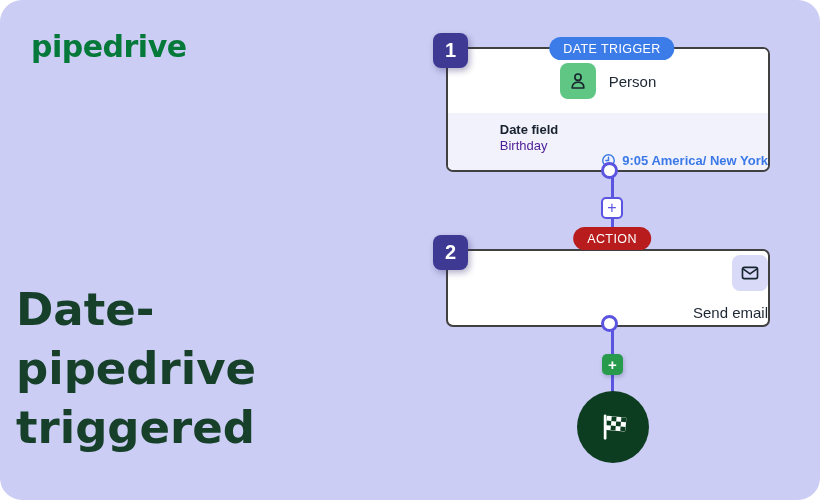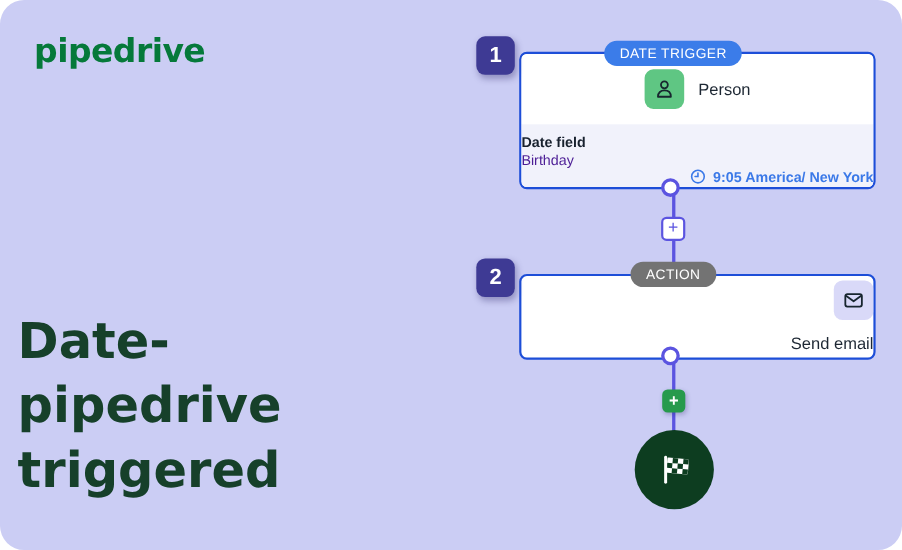--- a/index.html
+++ b/index.html
@@ -28,34 +28,34 @@
     letter-spacing: 0px; color: #16402a;
   }
 
   
   .vline {
     position: absolute; left: 611px; top: 173px;
     width: 2.5px; height: 256px; background: #5b54e0; z-index: 0;
   }
 
   .card {
-    position: absolute; left: 472px; width: 324px;
-    background: #ffffff; border: 2px solid #1d4ed8; border-radius: 7px;
+    position: absolute; left: 446px; width: 324px;
+    background: #ffffff; border: 2px solid #404040; border-radius: 7px;
     overflow: hidden; z-index: 1;
   }
   .card1 { top: 47px; height: 125px; }
   .card2 { top: 249px; height: 78px; display: flex; align-items: flex-end; justify-content: center; gap: 13px; flex-direction: column; }
 
   .card1 .card-top {
     height: 64px; display: flex; align-items: center; justify-content: center; gap: 13px;
     background: #ffffff;
   }
   .card1 .card-bottom {
     height: 75px; background: #f1f2fb;
-    display: flex; justify-content: space-between; gap: 43px; padding-top: 9px;
+    display: flex; justify-content: flex-end; gap: 43px; padding-top: 9px;
   }
 
   .icon-sq {
     width: 36px; height: 36px; border-radius: 8px;
     display: flex; align-items: center; justify-content: center; flex: 0 0 auto;
   }
   .icon-green   { background: #5fc683; }
   .icon-lav     { background: #d9d9f8; }
 
   .item-label { font-size: 15px; color: #1d2733; }
@@ -77,21 +77,21 @@
   .badge1 { top: 33px; }
   .badge2 { top: 235px; }
 
   .pill {
     position: absolute; left: 612px; transform: translateX(-50%);
     height: 23px; line-height: 23px; padding: 1px 14px; border-radius: 12px;
     color: #ffffff; font-weight: normal; font-size: 12.5px; letter-spacing: 0.4px;
     z-index: 3; white-space: nowrap;
   }
   .pill-blue  { top: 37px;  background: #3b7ce9; }
-  .pill-green { top: 238px; background: #737373; text-align: center; }
+  .pill-green { top: 227px; background: #b91c1c; text-align: center; }
 
   .node-circle {
     position: absolute; left: 601px; width: 17px; height: 17px;
     background: #ffffff; border: 3px solid #5b54e0; border-radius: 50%;
     z-index: 2;
   }
   .nc1 { top: 162px; }
   .nc2 { top: 315px; }
 
   .plus-box {

